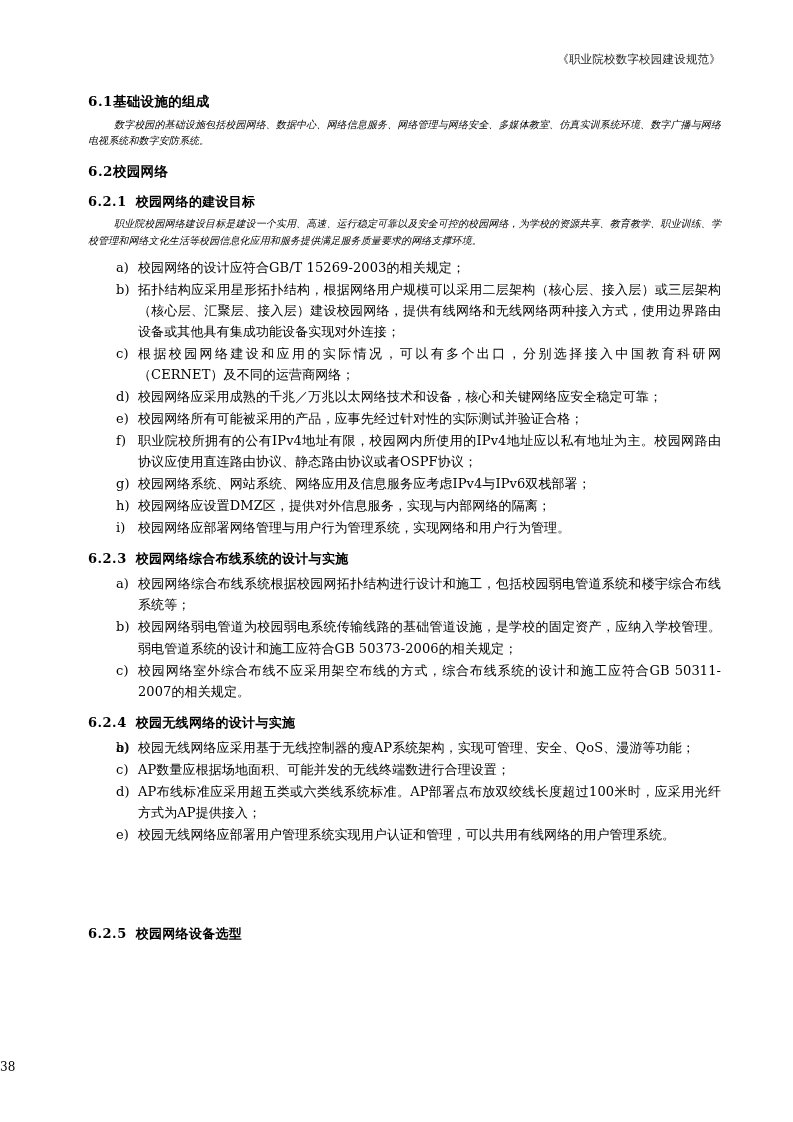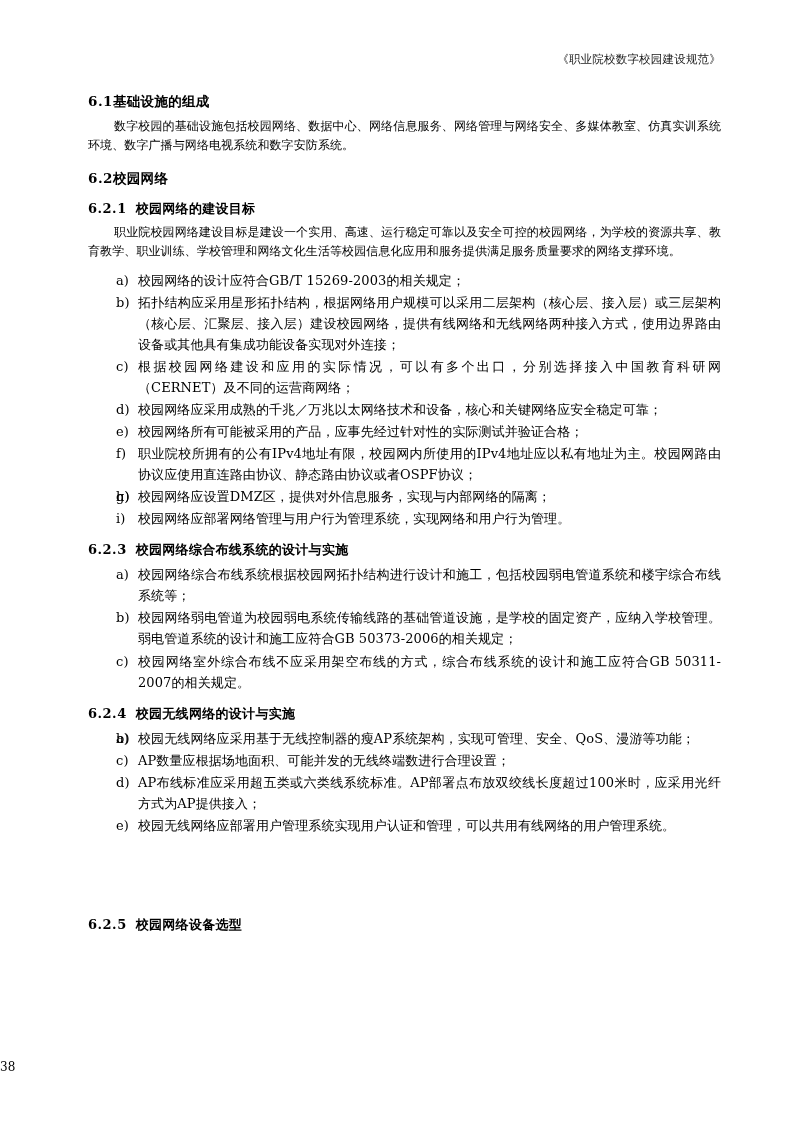--- a/index.html
+++ b/index.html
@@ -48,27 +48,28 @@
     margin: 12px 0 5px 0;
     letter-spacing: 0.3px;
   }
   .h3 .num {
     letter-spacing: 0.5px;
   }
   .h3 .txt {
     margin-left: 9px;
   }
   p.body {
-    font-size: 12px;
+    font-size: 10px;
     line-height: 1.62;
     margin: 4px 0 8px 0;
     text-align: justify;
     text-justify: inter-ideograph;
     text-indent: 26px;
     letter-spacing: 0.1px;
+    font-style: italic;
   }
   ol.alpha {
     list-style: none;
     margin: 3px 0 6px 0;
     padding: 0 0 0 28px;
   }
   ol.alpha > li {
     font-size: 13px;
     line-height: 1.62;
     text-align: justify;
@@ -119,21 +120,21 @@
   </div>
   <p class="body">职业院校园网络建设目标是建设一个实用、高速、运行稳定可靠以及安全可控的校园网络，为学校的资源共享、教育教学、职业训练、学校管理和网络文化生活等校园信息化应用和服务提供满足服务质量要求的网络支撑环境。</p>
 
   <ol class="alpha">
     <li><span class="marker">a)</span><span>校园网络的设计应符合GB/T 15269-2003的相关规定；</span></li>
     <li><span class="marker">b)</span><span>拓扑结构应采用星形拓扑结构，根据网络用户规模可以采用二层架构（核心层、接入层）或三层架构（核心层、汇聚层、接入层）建设校园网络，提供有线网络和无线网络两种接入方式，使用边界路由设备或其他具有集成功能设备实现对外连接；</span></li>
     <li><span class="marker">c)</span><span>根据校园网络建设和应用的实际情况，可以有多个出口，分别选择接入中国教育科研网（CERNET）及不同的运营商网络；</span></li>
     <li><span class="marker">d)</span><span>校园网络应采用成熟的千兆／万兆以太网络技术和设备，核心和关键网络应安全稳定可靠；</span></li>
     <li><span class="marker">e)</span><span>校园网络所有可能被采用的产品，应事先经过针对性的实际测试并验证合格；</span></li>
     <li><span class="marker">f)</span><span>职业院校所拥有的公有IPv4地址有限，校园网内所使用的IPv4地址应以私有地址为主。校园网路由协议应使用直连路由协议、静态路由协议或者OSPF协议；</span></li>
-    <li><span class="marker">g)</span></li>
+    <li><span class="marker">g)</span><span>校园网络系统、网站系统、网络应用及信息服务应考虑IPv4与IPv6双栈部署；</span></li>
     <li><span class="marker">h)</span><span>校园网络应设置DMZ区，提供对外信息服务，实现与内部网络的隔离；</span></li>
     <li><span class="marker">i)</span><span>校园网络应部署网络管理与用户行为管理系统，实现网络和用户行为管理。</span></li>
   </ol>
 
   <div class="h3">
     <span class="num">6.2.3</span><span class="txt">校园网络综合布线系统的设计与实施</span>
   </div>
   <ol class="alpha">
     <li><span class="marker">a)</span><span>校园网络综合布线系统根据校园网拓扑结构进行设计和施工，包括校园弱电管道系统和楼宇综合布线系统等；</span></li>
     <li><span class="marker">b)</span><span>校园网络弱电管道为校园弱电系统传输线路的基础管道设施，是学校的固定资产，应纳入学校管理。弱电管道系统的设计和施工应符合GB 50373-2006的相关规定；</span></li>

